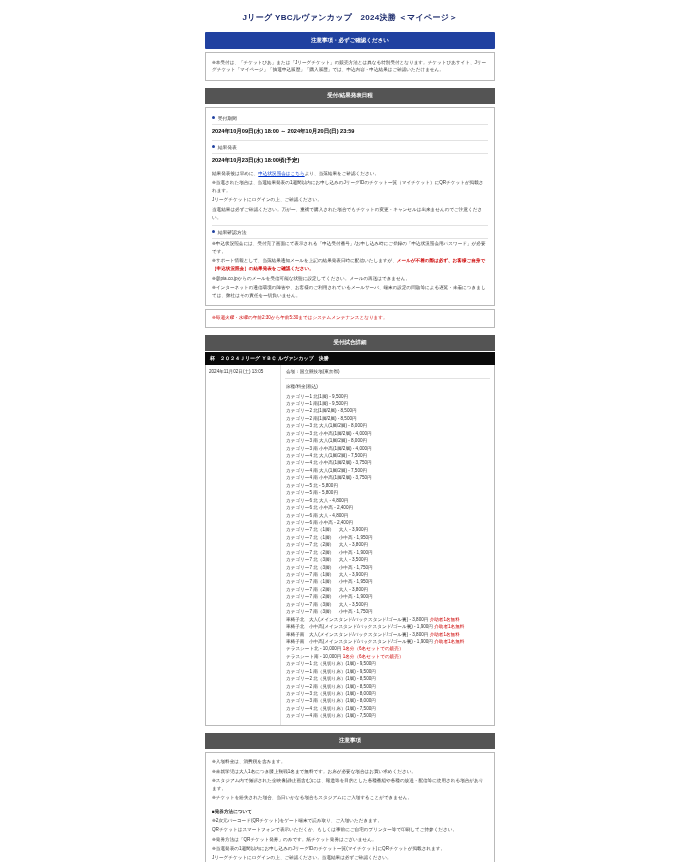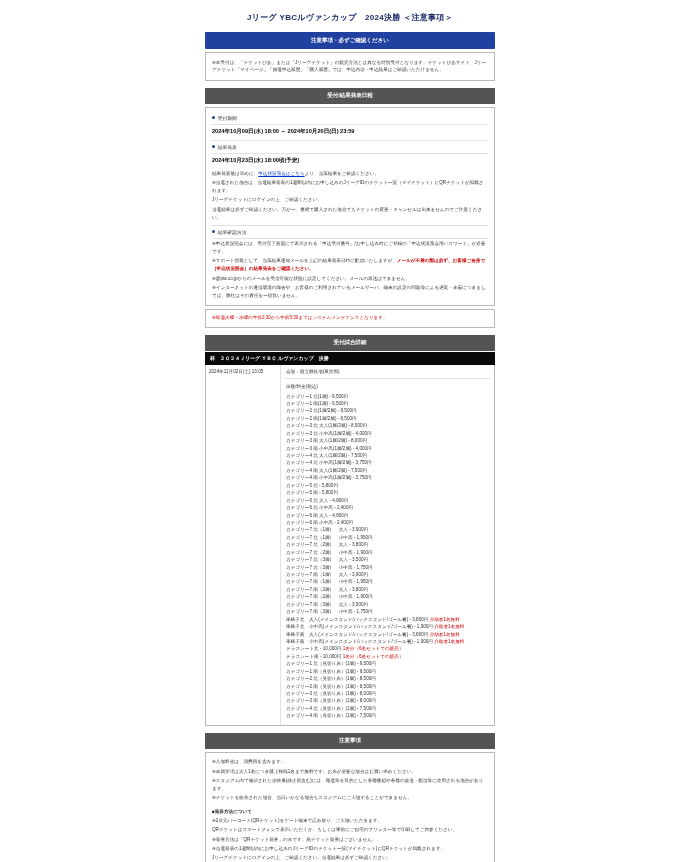--- a/index.html
+++ b/index.html
@@ -27,21 +27,21 @@
   .price-area{padding:3px 1px 5px 1px;}
   .seat-row{margin:0;line-height:1.62;}
   .ticketing-title{margin-top:6px;font-weight:bold;color:#222;}
   .maintenance-box{padding:3px 6px;}
 </style>
 </head>
 <body>
 
 <div class="page">
 
-  <h1 class="page-title">Jリーグ YBCルヴァンカップ　2024決勝 ＜注意事項＞</h1>
+  <h1 class="page-title">Jリーグ YBCルヴァンカップ　2024決勝 ＜マイページ＞</h1>
 
   <div class="banner">
     <span>注意事項・必ずご確認ください</span>
   </div>
 
   <div class="box">
     <p class="t">※本受付は、「チケットぴあ」または「Jリーグチケット」の販売方法とは異なる特別受付となります。チケットぴあサイト、Jリーグチケット「マイページ」「抽選申込履歴」「購入履歴」では、申込内容・申込結果はご確認いただけません。</p>
   </div>
 
   <div class="section-header">

